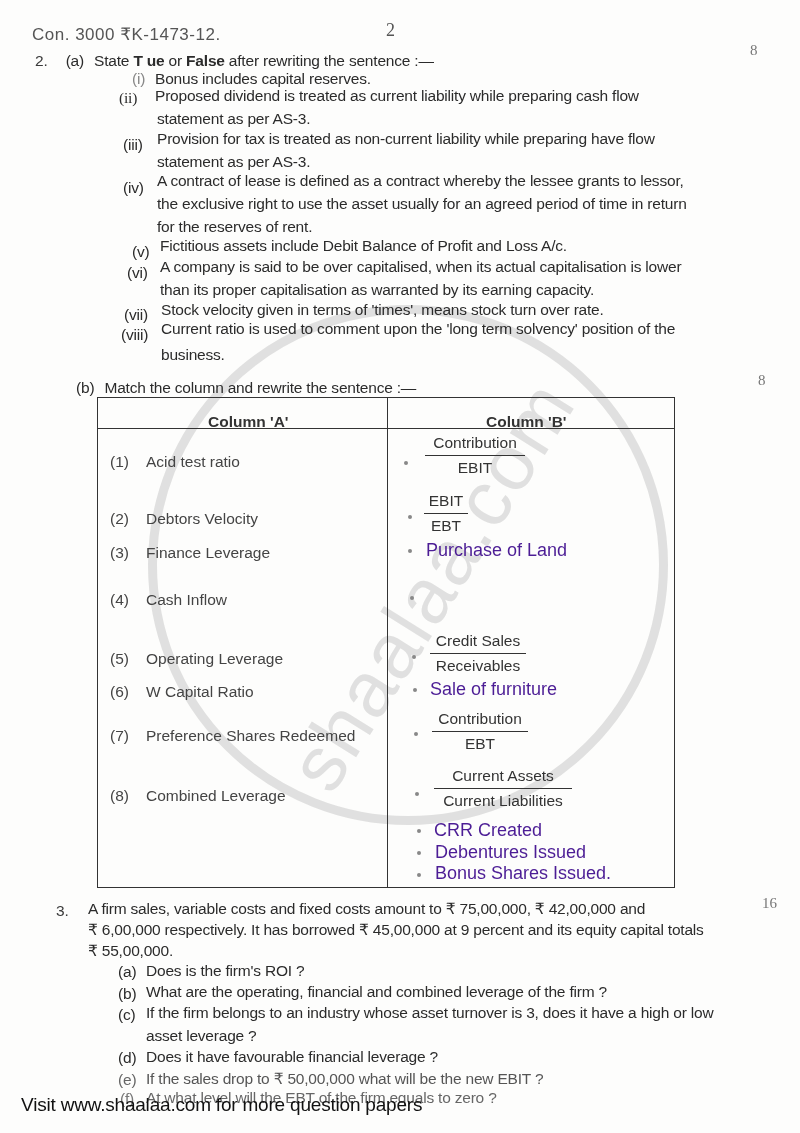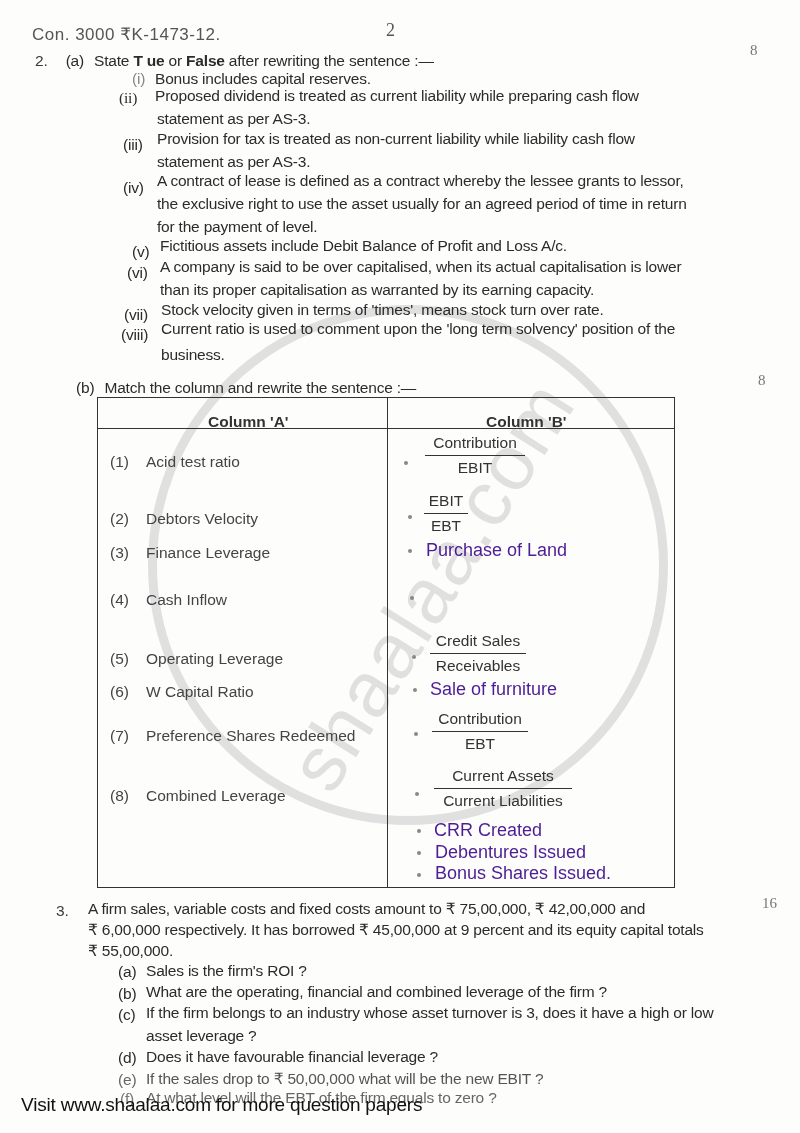--- a/index.html
+++ b/index.html
@@ -62,27 +62,27 @@
 <div class="abs marks" style="left:750px; top:42px;">8</div>
 
 <div class="abs t" style="left:132px; top:70px; color:#888;">(i)</div>
 <div class="abs t" style="left:155px; top:70px;">Bonus includes capital reserves.</div>
 
 <div class="abs t" style="left:119px; top:89px;font-family:Liberation Serif, serif;">(ii)</div>
 <div class="abs t" style="left:155px; top:87px;">Proposed dividend is treated as current liability while preparing cash flow</div>
 <div class="abs t" style="left:157px; top:110px;">statement as per AS-3.</div>
 
 <div class="abs t" style="left:123px; top:136px;">(iii)</div>
-<div class="abs t" style="left:157px; top:130px;">Provision for tax is treated as non-current liability while liability cash flow</div>
+<div class="abs t" style="left:157px; top:130px;">Provision for tax is treated as non-current liability while preparing have flow</div>
 <div class="abs t" style="left:157px; top:153px;">statement as per AS-3.</div>
 
 <div class="abs t" style="left:123px; top:179px;">(iv)</div>
 <div class="abs t" style="left:157px; top:172px;">A contract of lease is defined as a contract whereby the lessee grants to lessor,</div>
 <div class="abs t" style="left:157px; top:195px;">the exclusive right to use the asset usually for an agreed period of time in return</div>
-<div class="abs t" style="left:157px; top:218px;">for the payment of level.</div>
+<div class="abs t" style="left:157px; top:218px;">for the reserves of rent.</div>
 
 <div class="abs t" style="left:132px; top:243px;">(v)</div>
 <div class="abs t" style="left:160px; top:237px;">Fictitious assets include Debit Balance of Profit and Loss A/c.</div>
 
 <div class="abs t" style="left:127px; top:264px;">(vi)</div>
 <div class="abs t" style="left:160px; top:258px;">A company is said to be over capitalised, when its actual capitalisation is lower</div>
 <div class="abs t" style="left:160px; top:281px;">than its proper capitalisation as warranted by its earning capacity.</div>
 
 <div class="abs t" style="left:124px; top:306px;">(vii)</div>
 <div class="abs t" style="left:161px; top:301px;">Stock velocity given in terms of 'times', means stock turn over rate.</div>
@@ -158,21 +158,21 @@
   <div class="cb" style="left:337px; top:465px;">Bonus Shares Issued.</div>
 </div>
 
 <div class="abs t num" style="left:56px; top:902px;">3.</div>
 <div class="abs marks" style="left:762px; top:895px;">16</div>
 <div class="abs t" style="left:88px; top:900px;">A firm sales, variable costs and fixed costs amount to ₹ 75,00,000, ₹ 42,00,000 and</div>
 <div class="abs t" style="left:88px; top:921px;">₹ 6,00,000 respectively. It has borrowed ₹ 45,00,000 at 9 percent and its equity capital totals</div>
 <div class="abs t" style="left:88px; top:942px;">₹ 55,00,000.</div>
 
 <div class="abs t" style="left:118px; top:963px;">(a)</div>
-<div class="abs t" style="left:146px; top:962px;">Sales is the firm's ROI ?</div>
+<div class="abs t" style="left:146px; top:962px;">Does is the firm's ROI ?</div>
 
 <div class="abs t" style="left:118px; top:985px;">(b)</div>
 <div class="abs t" style="left:146px; top:983px;">What are the operating, financial and combined leverage of the firm ?</div>
 
 <div class="abs t" style="left:118px; top:1006px;">(c)</div>
 <div class="abs t" style="left:146px; top:1004px;">If the firm belongs to an industry whose asset turnover is 3, does it have a high or low</div>
 <div class="abs t" style="left:146px; top:1027px;">asset leverage ?</div>
 
 <div class="abs t" style="left:118px; top:1049px;">(d)</div>
 <div class="abs t" style="left:146px; top:1048px;">Does it have favourable financial leverage ?</div>

